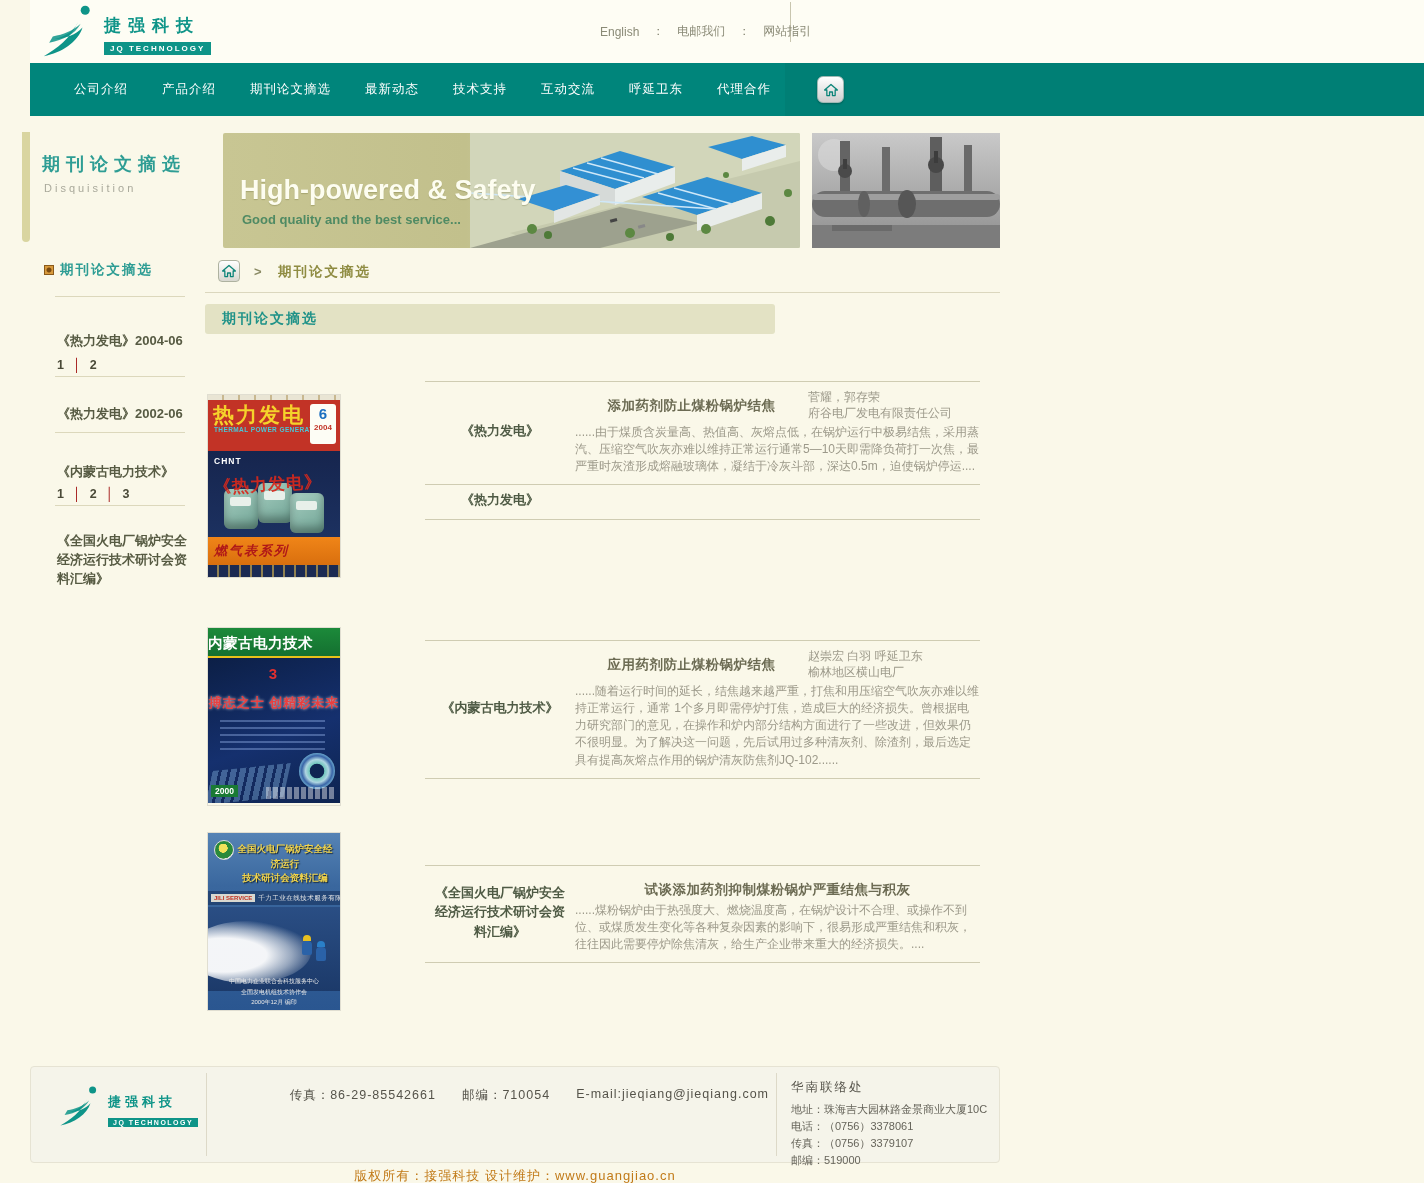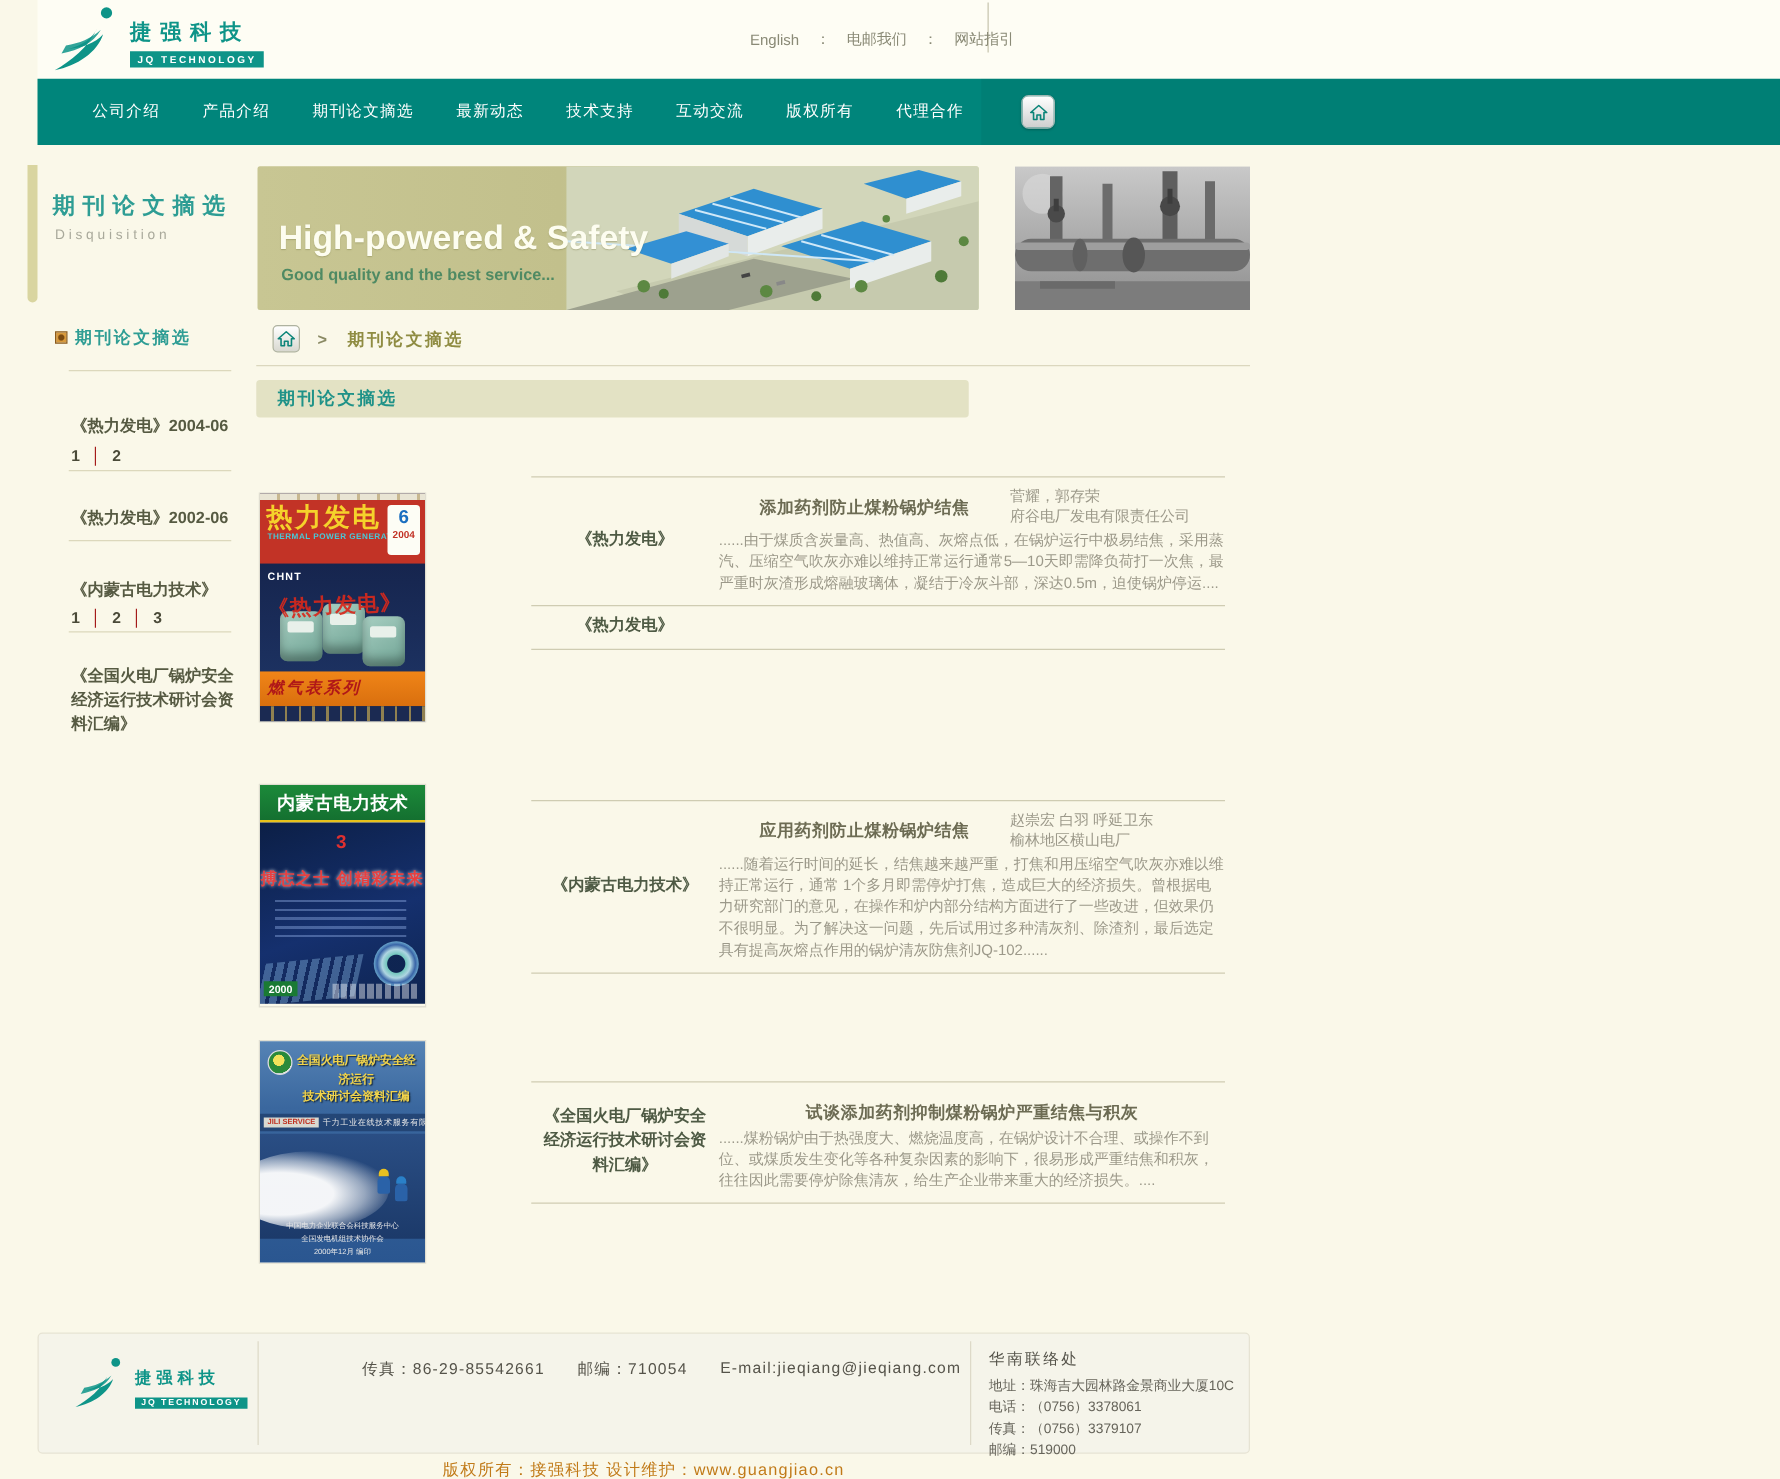--- a/index.html
+++ b/index.html
@@ -41,21 +41,21 @@
   .side-bullet { width:10px; height:10px; background:radial-gradient(circle at 50% 50%, #7A4A10 0 2px, #D89A3C 3px);
                  border:1px solid #8A5A1A; }
   .side-menu-label { color:#2E9D94; font-size:13.5px; font-weight:bold; letter-spacing:2px; }
   .side-line { left:55px; width:130px; height:1px; background:#DCD8BC; }
   .sb-label { left:57px; width:136px; color:#565A42; font-size:13px; font-weight:bold; line-height:1.45; cursor:pointer; }
   .sb-pages { left:57px; display:flex; gap:9px; font-size:12.5px; font-weight:bold; color:#4A4A38; align-items:center; }
   .sb-pages .pg { cursor:pointer; }
   .sb-pages .dv { color:#A01010; font-weight:bold; }
 
   
-  .banner-main { left:206px; top:133px; width:577px; height:115px; overflow:hidden; border-radius:2px;
+  .banner-main { left:223px; top:133px; width:577px; height:115px; overflow:hidden; border-radius:2px;
                  background:linear-gradient(90deg,#C8C693 0%,#C2C08C 42%,#CBCFA6 58%); }
   .banner-main svg { position:absolute; right:0; top:0; width:330px; height:115px; }
   .banner-headline { position:absolute; left:17px; top:42px; color:#FDFDF0; font-size:27px; font-weight:bold;
                      text-shadow:0 1px 1px rgba(110,110,55,.35); }
   .banner-tagline { position:absolute; left:19px; top:79px; color:#4F8A63; font-size:13px; font-weight:bold; }
   .banner-right { left:812px; top:133px; width:188px; height:115px; overflow:hidden; }
   .banner-right svg { width:188px; height:115px; }
 
   
   .bc-home { left:218px; top:260px; width:22px; height:22px; border-radius:4px;
@@ -99,21 +99,21 @@
            background:linear-gradient(150deg,#A8CFC2,#6FA394); box-shadow:inset 0 -6px 8px rgba(0,0,0,.3); }
   .meter::after { content:""; position:absolute; left:6px; top:8px; width:21px; height:9px; background:#E8F0EA; border-radius:2px; }
   .m1 { left:16px; top:38px; } .m2 { left:50px; top:32px; } .m3 { left:82px; top:42px; }
   .c1-bot { height:28px; background:linear-gradient(#F08518,#D96F0E); padding:4px 0 0 6px; }
   .c1-series { color:#B01818; font-size:13px; font-weight:bold; font-style:italic; letter-spacing:2px; }
   .c1-foot { height:12px; background:#1B2A52;
              background-image:repeating-linear-gradient(90deg,transparent 0 9px,rgba(240,200,80,.55) 9px 11px); }
 
   .cover2 { top:628px; height:177px; }
   .c2-top { height:30px; background:linear-gradient(#1C8A3A,#147030); border-bottom:2px solid #E8C21A;
-            color:#fff; font-size:14.5px; font-weight:bold; text-align:center; line-height:30px; letter-spacing:.5px; }
+            color:#fff; font-size:14.5px; font-weight:bold; text-align:left; line-height:30px; letter-spacing:.5px; }
   .c2-body { height:145px; position:relative; overflow:hidden; background:linear-gradient(160deg,#0C1F46,#15306E 55%,#0E2450); }
   .c2-num { position:absolute; left:46%; top:7px; color:#E03030; font-size:15px; font-weight:bold; }
   .c2-slogan { position:absolute; top:36px; left:0; right:0; text-align:center; font-size:13px; font-weight:bold;
                color:#E84040; text-shadow:0 0 3px rgba(255,255,255,.8); letter-spacing:1px; white-space:nowrap; }
   .c2-rows { position:absolute; left:12px; top:62px; width:105px; height:34px;
              background:repeating-linear-gradient(180deg,rgba(170,200,255,.35) 0 2px,transparent 2px 7px); }
   .c2-keys { position:absolute; left:2px; bottom:2px; width:76px; height:34px; transform:skewX(-18deg) rotate(-6deg);
              background:repeating-linear-gradient(90deg,rgba(150,200,240,.5) 0 6px,rgba(20,40,90,.6) 6px 9px); opacity:.7; }
   .c2-cd { position:absolute; right:5px; bottom:14px; width:36px; height:36px; border-radius:50%; opacity:.9;
            background:radial-gradient(circle,#0E2450 27%,#7FD8C8 30%,#BFE8F0 45%,#3E6CB0 60%,#88D0E8 75%,#1C3878 100%); }
@@ -187,21 +187,21 @@
   <span class="lnk">网站指引</span>
 </div>
 
 <div class="abs nav">
   <span class="nav-item">公司介绍</span>
   <span class="nav-item">产品介绍</span>
   <span class="nav-item">期刊论文摘选</span>
   <span class="nav-item">最新动态</span>
   <span class="nav-item">技术支持</span>
   <span class="nav-item">互动交流</span>
-  <span class="nav-item">版权所有</span>
+  <span class="nav-item">呼延卫东</span>
   <span class="nav-item">代理合作</span>
   <span class="nav-home">
     <svg viewBox="0 0 20 20">
       <path d="M10 3 L18 10 H15.2 V17 H11.8 V12.5 H8.2 V17 H4.8 V10 H2 Z" fill="none" stroke="#0B8478" stroke-width="1.6" stroke-linejoin="round"></path>
     </svg>
   </span>
 </div>
 
 <div class="abs side-strip"></div>
 <div class="abs side-title">期刊论文摘选</div>

